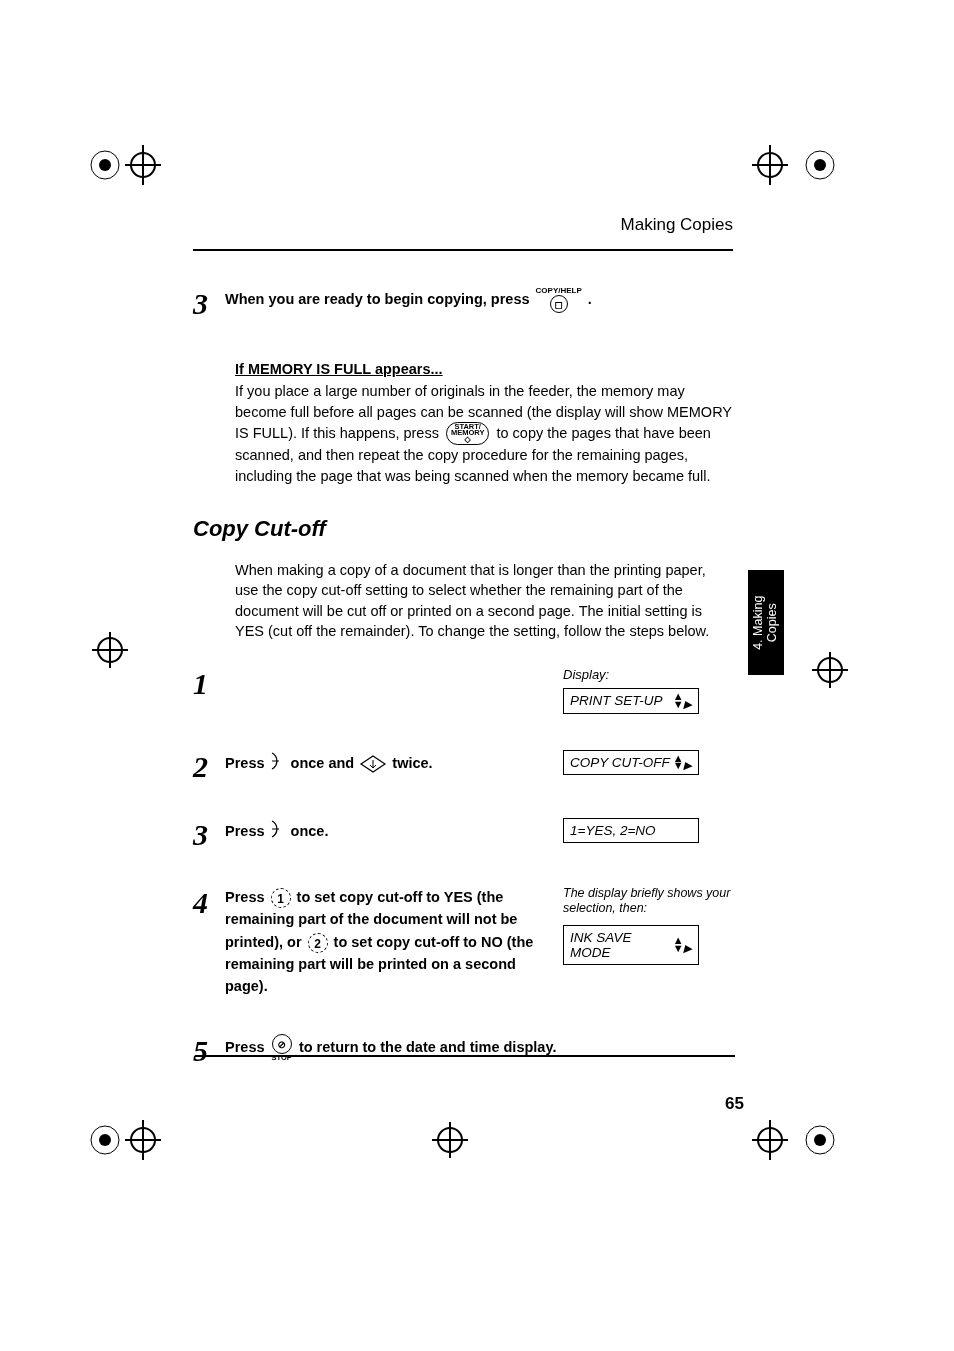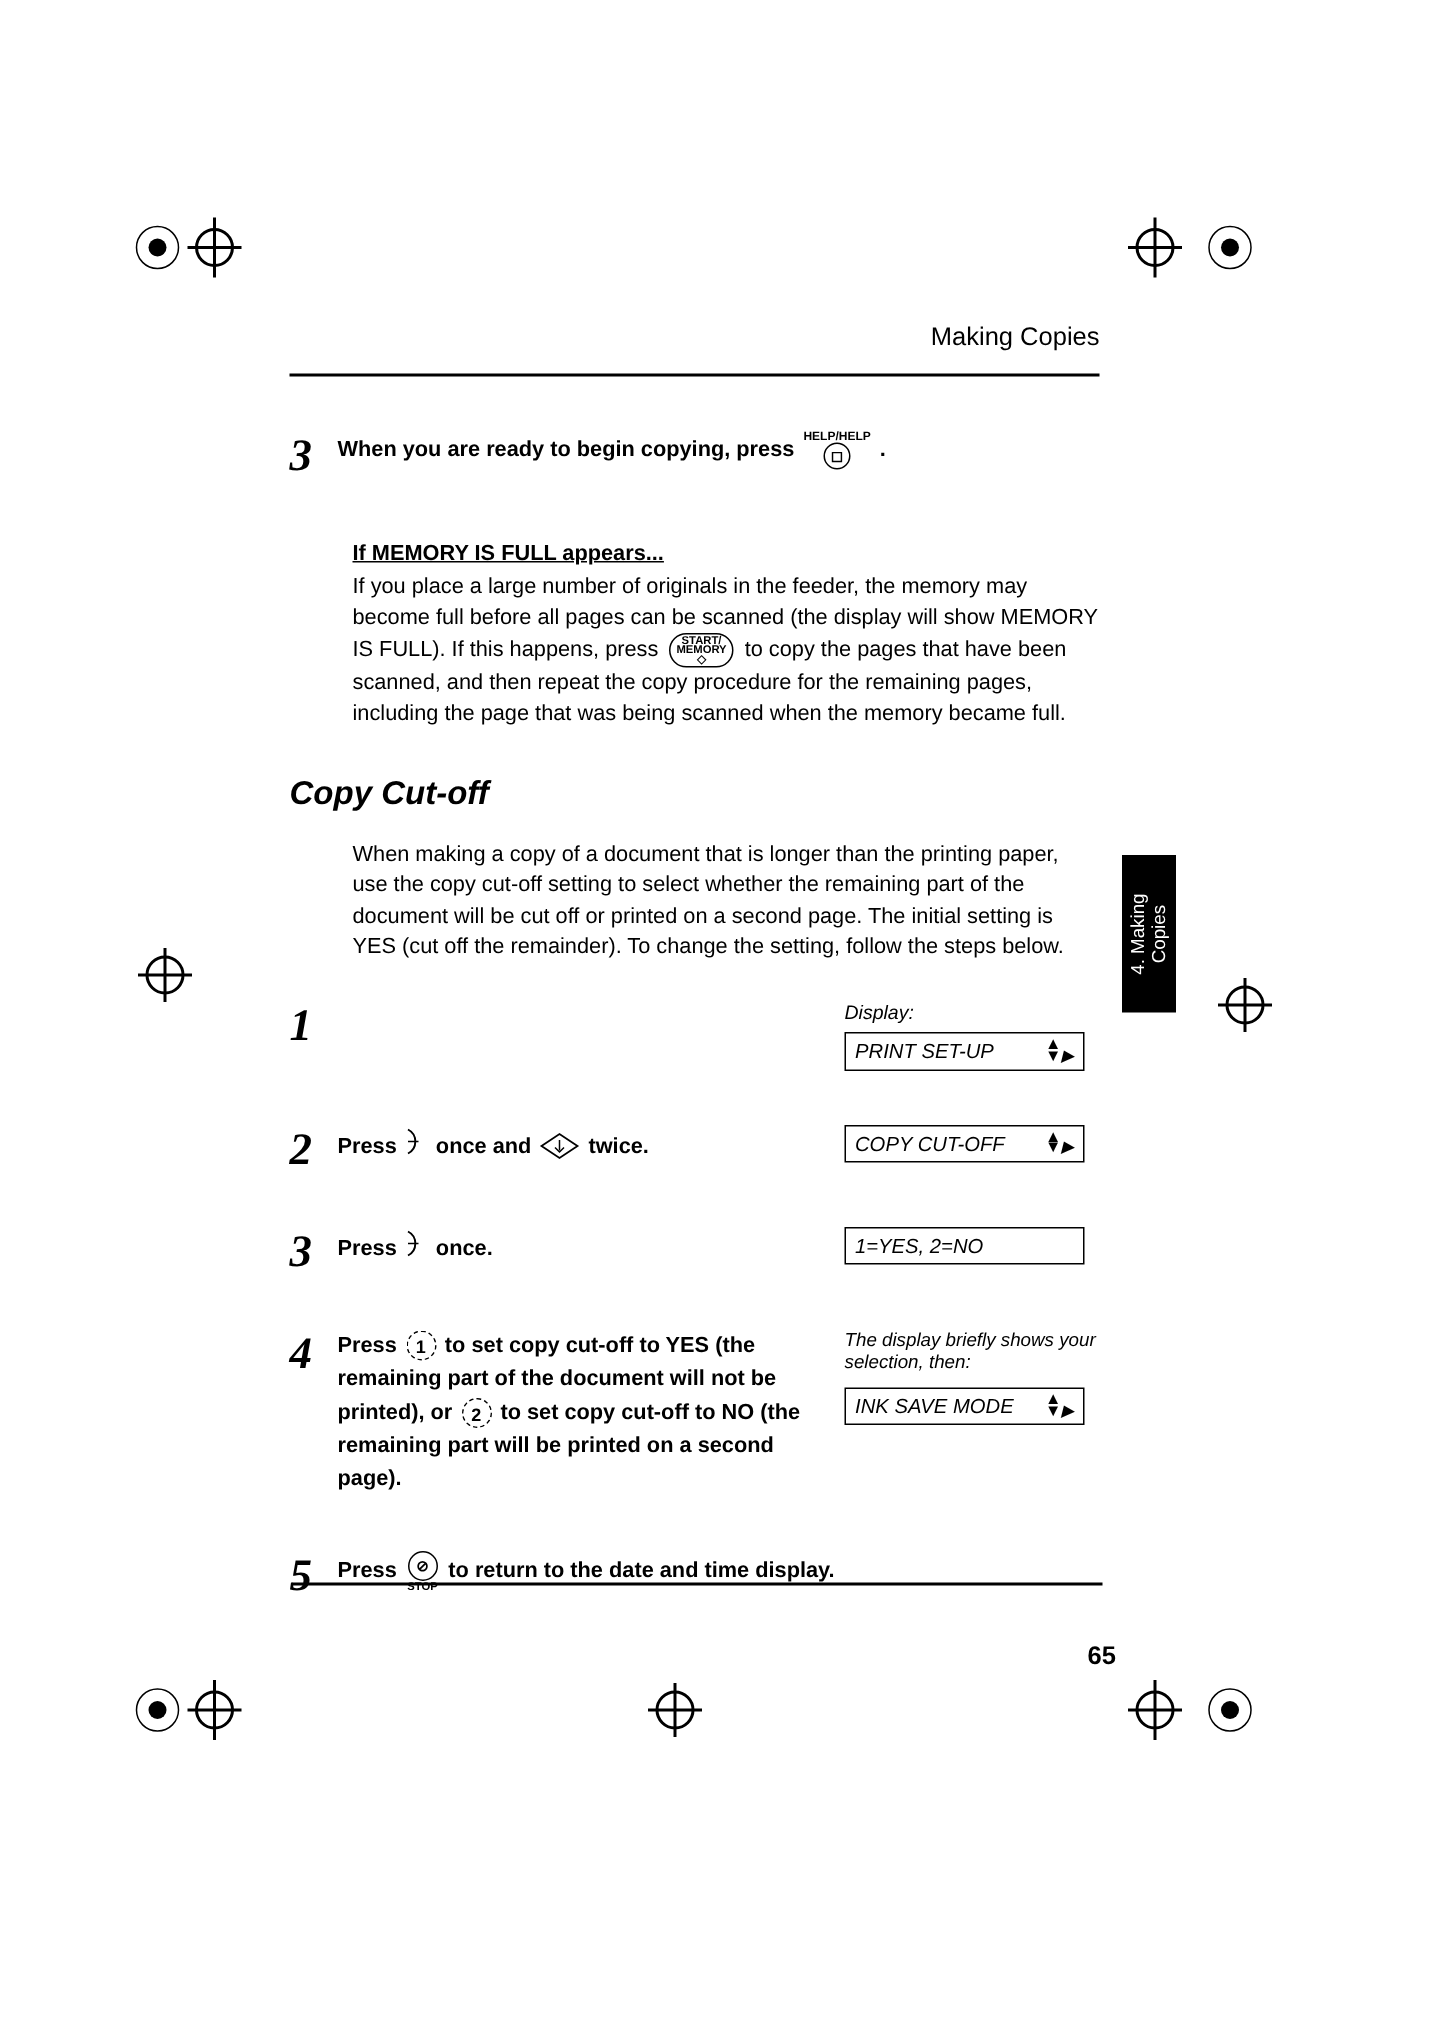--- a/index.html
+++ b/index.html
@@ -116,21 +116,21 @@
     .step-with-display .right-col {
       flex: 1;
       padding-left: 10px;
       font-style: italic;
     }
     .display-label { font-size: 13px; margin-bottom: 6px; }
     .display-box {
       border: 1.3px solid #000;
       font-size: 13.5px;
       padding: 4px 6px;
-      width: 160px;
+      width: 136px;
       display: flex;
       justify-content: space-between;
       align-items: center;
     }
     .display-box .arrows { font-size: 11px; line-height: 0.7; }
     .result-note { font-size: 12.5px; margin-bottom: 8px; line-height: 1.25; }
     .circle-btn {
       display: inline-block;
       width: 16px; height: 16px;
       border: 1.3px solid #000;
@@ -292,21 +292,21 @@
 
 <div class="page-content">
   <div class="header-title">Making Copies</div>
   <hr class="header-rule">
 
   <div class="step-row">
     <div class="step-num">3</div>
     <div class="step-body bold">
       <span>When you are ready to begin copying, press </span>
       <span class="inline-icon copyhelp">
-        <span class="lbl">HELP/HELP</span>
+        <span class="lbl">COPY/HELP</span>
         <span class="circ">◻</span>
       </span>
       <span>.</span>
     </div>
   </div>
 
   <div class="memory-block">
     <div class="mb-title">If MEMORY IS FULL appears...</div>
     <div>
       <span>If you place a large number of originals in the feeder, the memory may become full before all pages can be scanned (the display will show MEMORY IS FULL). If this happens, press</span>

